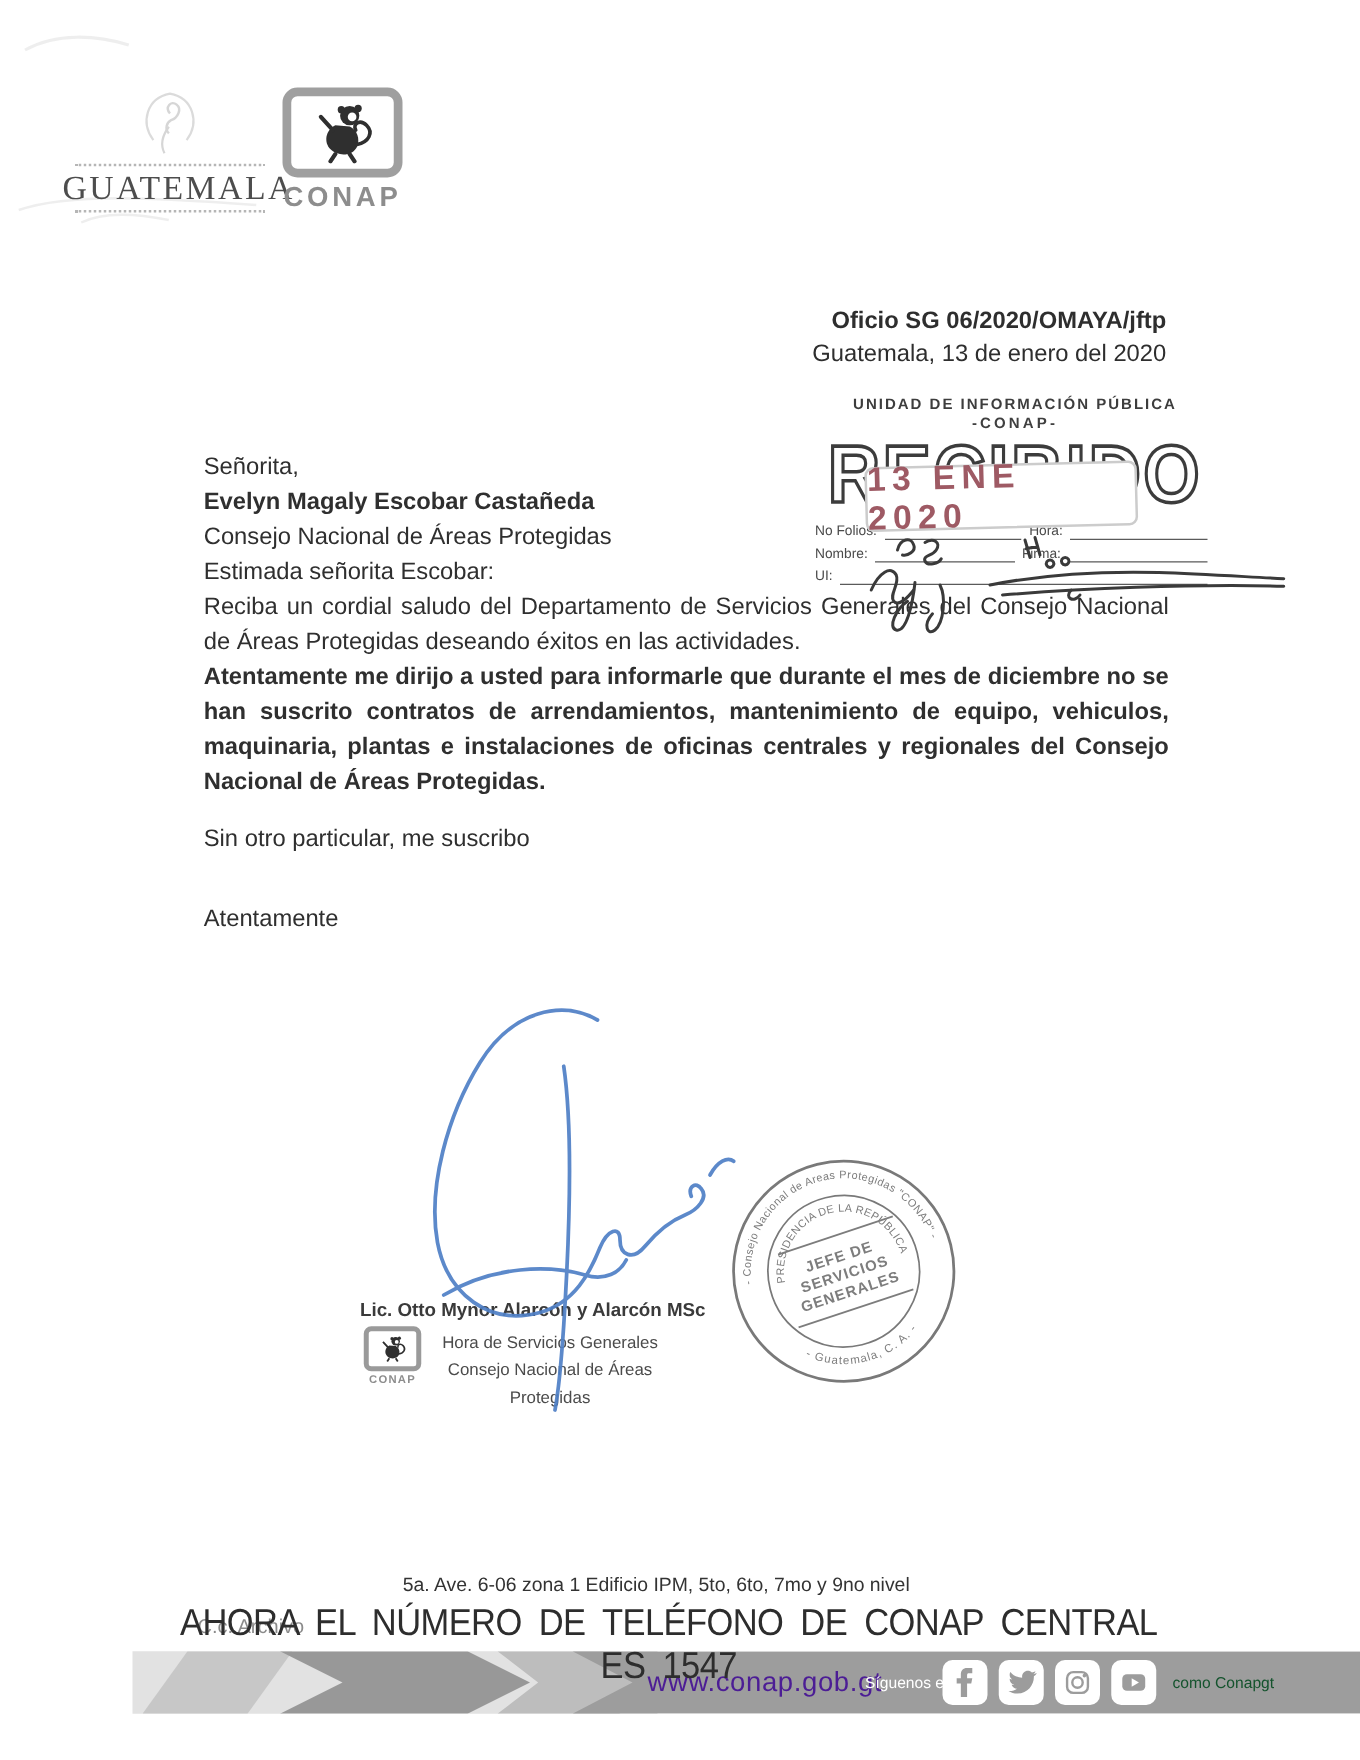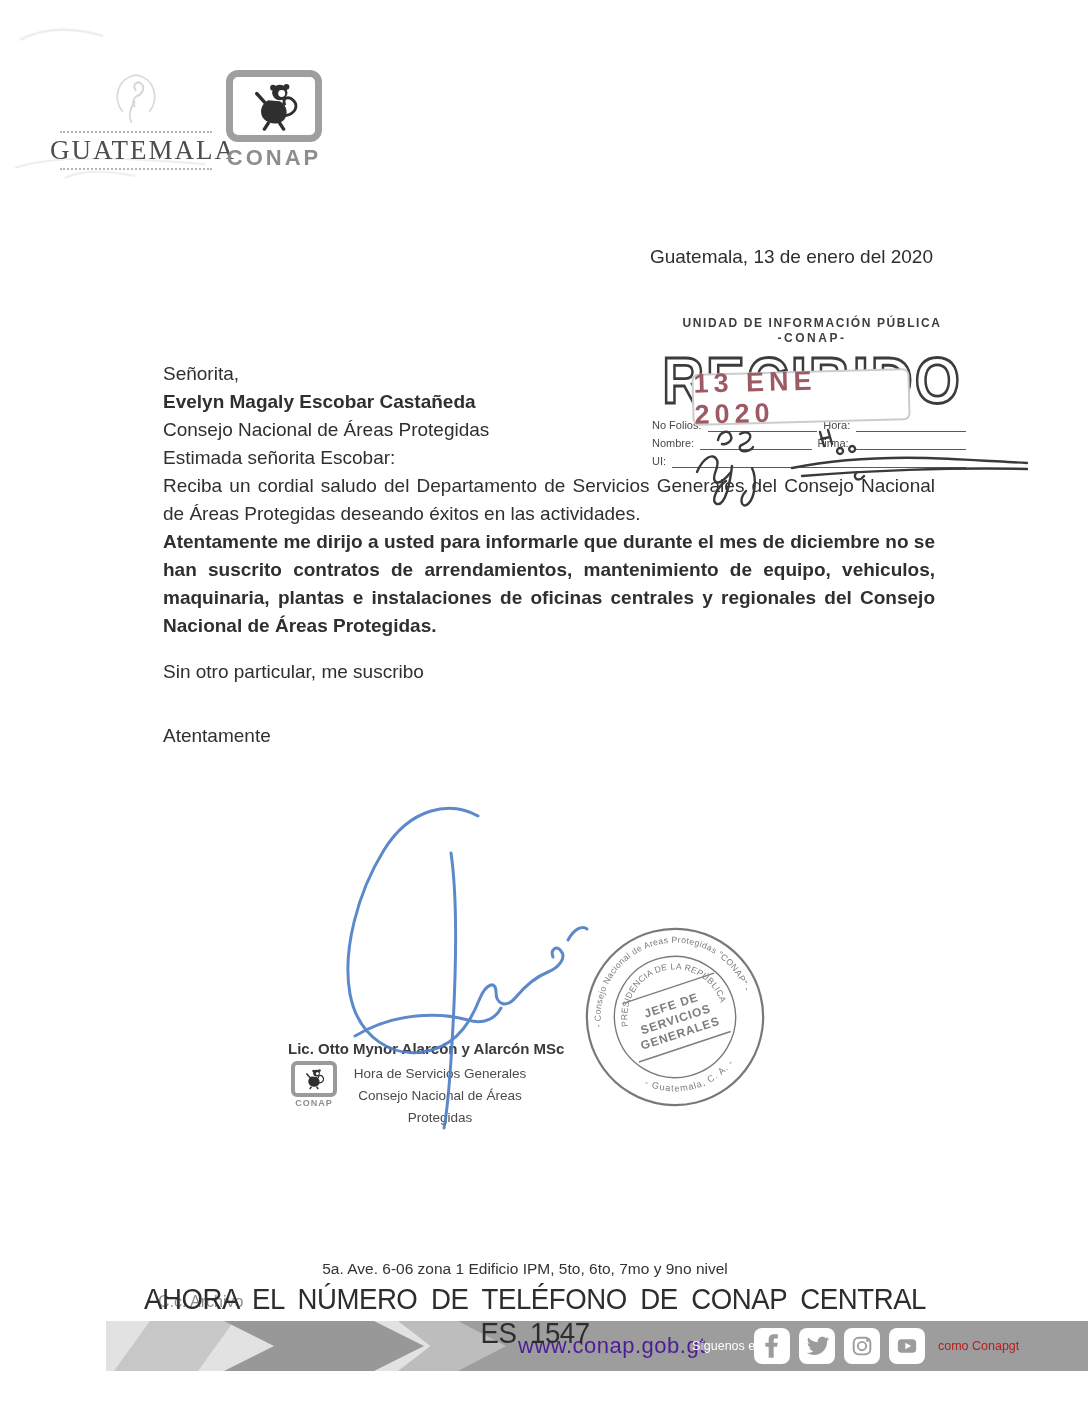--- a/index.html
+++ b/index.html
@@ -67,21 +67,21 @@
   .chev{position:absolute;top:0;height:50px;}
   .chev1{left:8px;width:120px;background:#c7c7c7;clip-path:polygon(30% 0,100% 0,70% 100%,0 100%);}
   .chev2{left:118px;width:200px;background:#989898;clip-path:polygon(0 0,75% 0,100% 50%,75% 100%,0 100%,25% 50%);}
   .chev3{left:292px;width:130px;background:#bdbdbd;clip-path:polygon(0 0,75% 0,100% 50%,75% 100%,0 100%,25% 50%);}
   .bb-dark{position:absolute;left:352px;top:0;width:630px;height:50px;background:#9d9d9d;
     clip-path:polygon(0 0,100% 0,100% 100%,0 100%,48px 50%);}
   .bb-site{position:absolute;left:412px;top:50%;transform:translateY(-50%);color:#4c1d95;font-weight:normal;font-size:22px;letter-spacing:.5px;}
   .bb-follow{position:absolute;left:586px;top:50%;transform:translateY(-50%);color:#fff;font-size:12.5px;}
   .bb-icons{position:absolute;left:648px;top:7px;display:flex;gap:9px;}
   .sicon{width:36px;height:36px;background:#fff;border-radius:8px;display:flex;align-items:center;justify-content:center;}
-  .bb-handle{position:absolute;left:832px;top:50%;transform:translateY(-50%);color:#b91c1c;font-size:12.5px;}
+  .bb-handle{position:absolute;left:832px;top:50%;transform:translateY(-50%);color:#14532d;font-size:12.5px;}
   .pencil{position:absolute;left:5px;top:8px;opacity:.14;}
 </style>
 </head>
 <body>
 
 <div class="page">
 
   <svg class="pencil" width="250" height="190" viewBox="0 0 250 190">
     <path d="M15,32 C40,18 72,20 98,28" stroke="#8a8a8a" stroke-width="2.5" fill="none"></path>
     <path d="M10,160 C50,146 120,150 200,156 M60,170 C80,160 110,164 130,168" stroke="#8a8a8a" stroke-width="2" fill="none"></path>
@@ -108,20 +108,21 @@
         <path d="M26,20 C18,24 16,34 22,40 C28,46 40,46 44,38 C47,31 44,24 38,21 Z" fill="#2f2f2f"></path>
         <path d="M44,36 C54,34 58,26 52,20 C47,15 40,18 43,24" stroke="#2f2f2f" stroke-width="3" fill="none" stroke-linecap="round"></path>
         <path d="M24,24 L14,13" stroke="#2f2f2f" stroke-width="3.5" stroke-linecap="round"></path>
         <path d="M26,44 L22,50 M38,44 L42,50" stroke="#2f2f2f" stroke-width="3.5" stroke-linecap="round"></path>
       </svg>
     </div>
     <div class="conap-word">CONAP</div>
   </div>
 
   <div class="ref-block">
+    <div class="oficio">Oficio SG 06/2020/OMAYA/jftp</div>
     <div>Guatemala, 13 de enero del 2020</div>
   </div>
 
   <div class="stamp">
     <div class="stamp-title">UNIDAD DE INFORMACIÓN PÚBLICA</div>
     <div class="stamp-sub">-CONAP-</div>
     <div class="stamp-big">RECIBIDO</div>
     <div class="datebox">
       <span>13 ENE 2020</span>
     </div>

